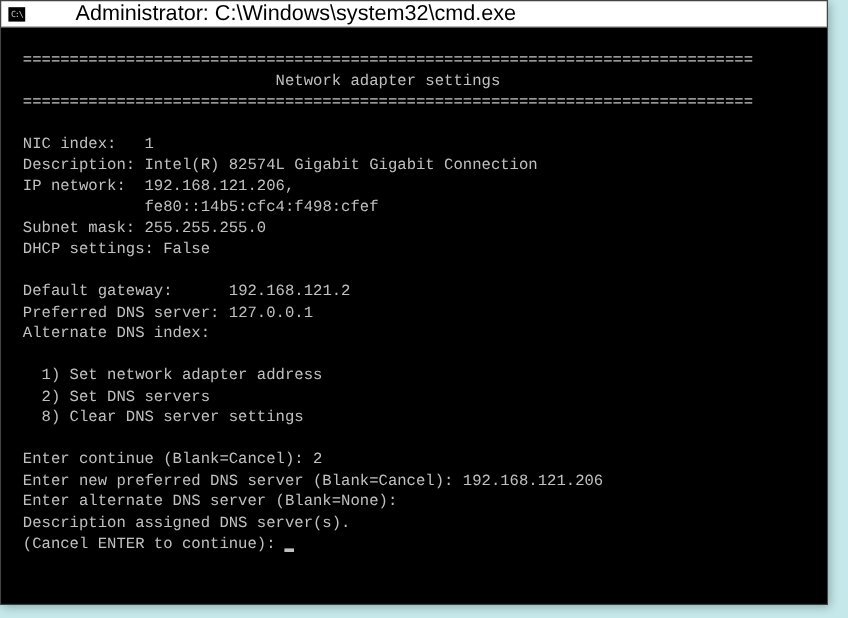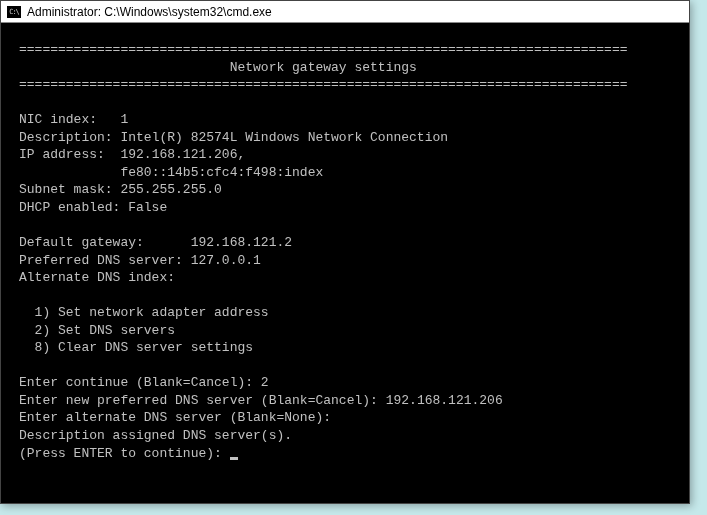--- a/index.html
+++ b/index.html
@@ -33,22 +33,23 @@
       display: inline-flex;
       align-items: center;
       justify-content: center;
       color: #ccc;
       font-size: 7px;
       font-family: monospace;
       letter-spacing: -1px;
     }
     .titlebar-text {
       font-family: 'Segoe UI', Tahoma, sans-serif;
-      font-size: 12px;
+      font-size: 18px;
       color: #000;
+      margin-left: 36px;
     }
     .console {
       background: #000;
       color: #c0c0c0;
       padding: 18px 18px;
       font-size: 13px;
       line-height: 1.35;
       min-height: 480px;
       white-space: pre;
     }
@@ -70,37 +71,37 @@
 <body>
 
 <div class="window">
   <div class="titlebar">
     <span class="titlebar-icon">
         <span>C:\</span>
       </span>
     <span class="titlebar-text">Administrator: C:\Windows\system32\cmd.exe</span>
   </div>
   <div class="console"><span class="divider">==============================================================================</span>
-<span>                           <span>Network gateway settings</span></span>
+<span>                           <span>Network adapter settings</span></span>
 <span class="divider">==============================================================================</span>
 
 <span><span>NIC index:   </span><span>1</span></span>
-<span><span>Description: </span><span>Intel(R) 82574L Windows Network Connection</span></span>
-<span><span>IP address:  </span><span>192.168.121.206,</span></span>
-<span><span>             </span><span>fe80::14b5:cfc4:f498:index</span></span>
+<span><span>Description: </span><span>Intel(R) 82574L Gigabit Gigabit Connection</span></span>
+<span><span>IP network:  </span><span>192.168.121.206,</span></span>
+<span><span>             </span><span>fe80::14b5:cfc4:f498:cfef</span></span>
 <span><span>Subnet mask: </span><span>255.255.255.0</span></span>
-<span><span>DHCP enabled: </span><span>False</span></span>
+<span><span>DHCP settings: </span><span>False</span></span>
 
 <span><span>Default gateway:      </span><span>192.168.121.2</span></span>
 <span><span>Preferred DNS server: </span><span>127.0.0.1</span></span>
 <span><span>Alternate DNS index:</span><span></span></span>
 
 <span>  1) Set network adapter address</span>
 <span>  2) Set DNS servers</span>
 <span>  8) Clear DNS server settings</span>
 
 <span><span>Enter continue (Blank=Cancel): </span><span>2</span></span>
 <span><span>Enter new preferred DNS server (Blank=Cancel): </span><span>192.168.121.206</span></span>
 <span><span>Enter alternate DNS server (Blank=None):</span><span></span></span>
 <span>Description assigned DNS server(s).</span>
-<span><span>(Press ENTER to continue): </span><span class="cursor"></span></span>
+<span><span>(Cancel ENTER to continue): </span><span class="cursor"></span></span>
 </div>
 </div>
 
 </body></html>

